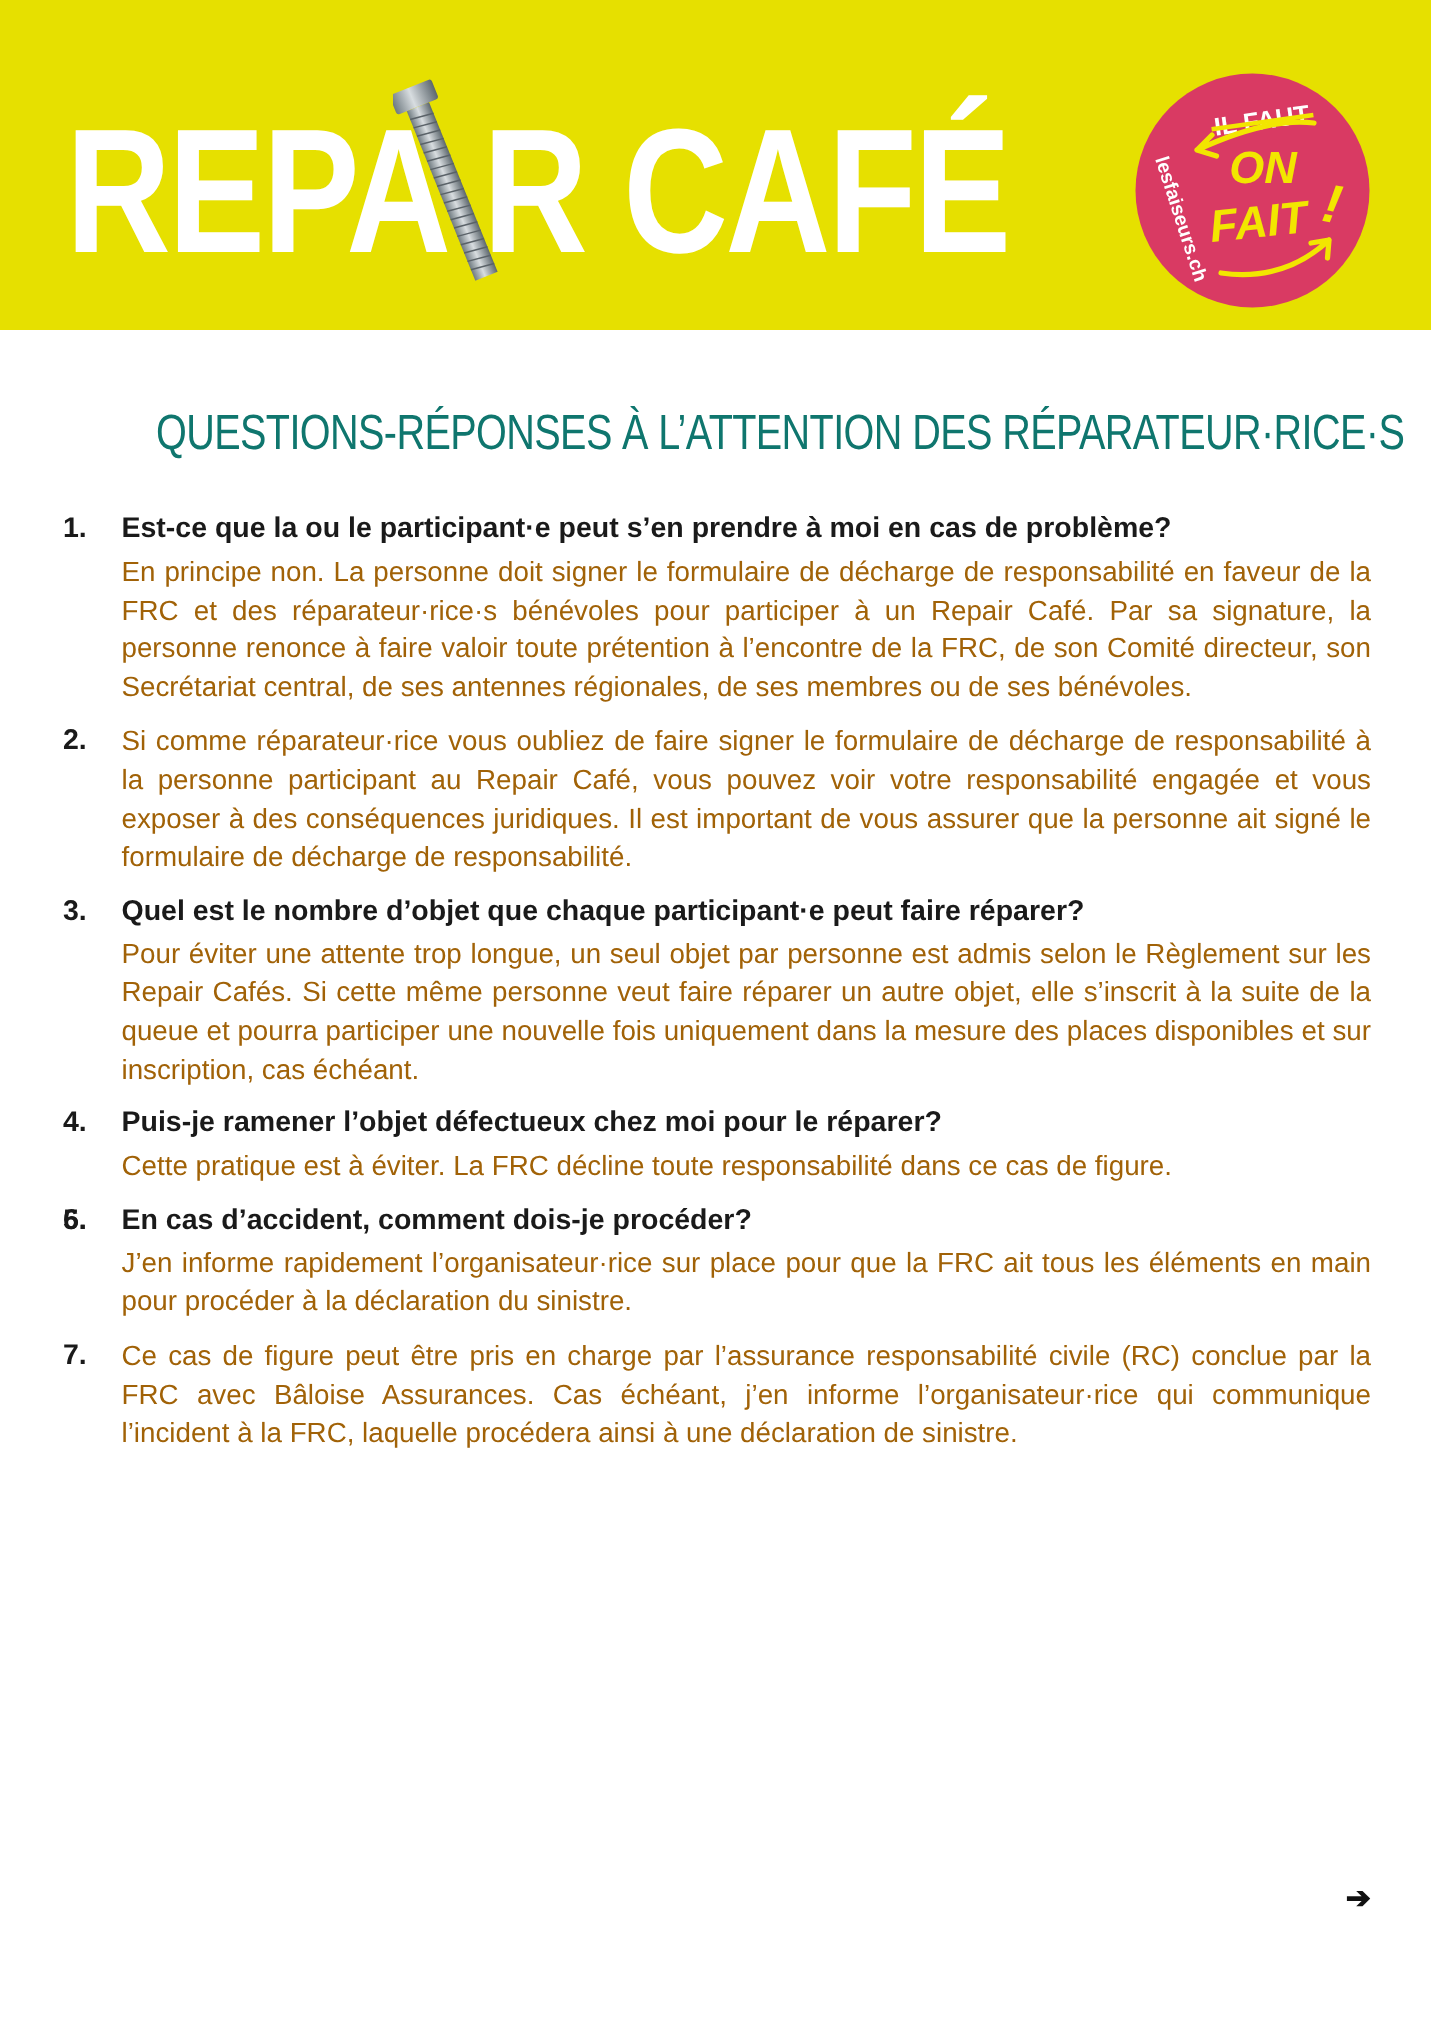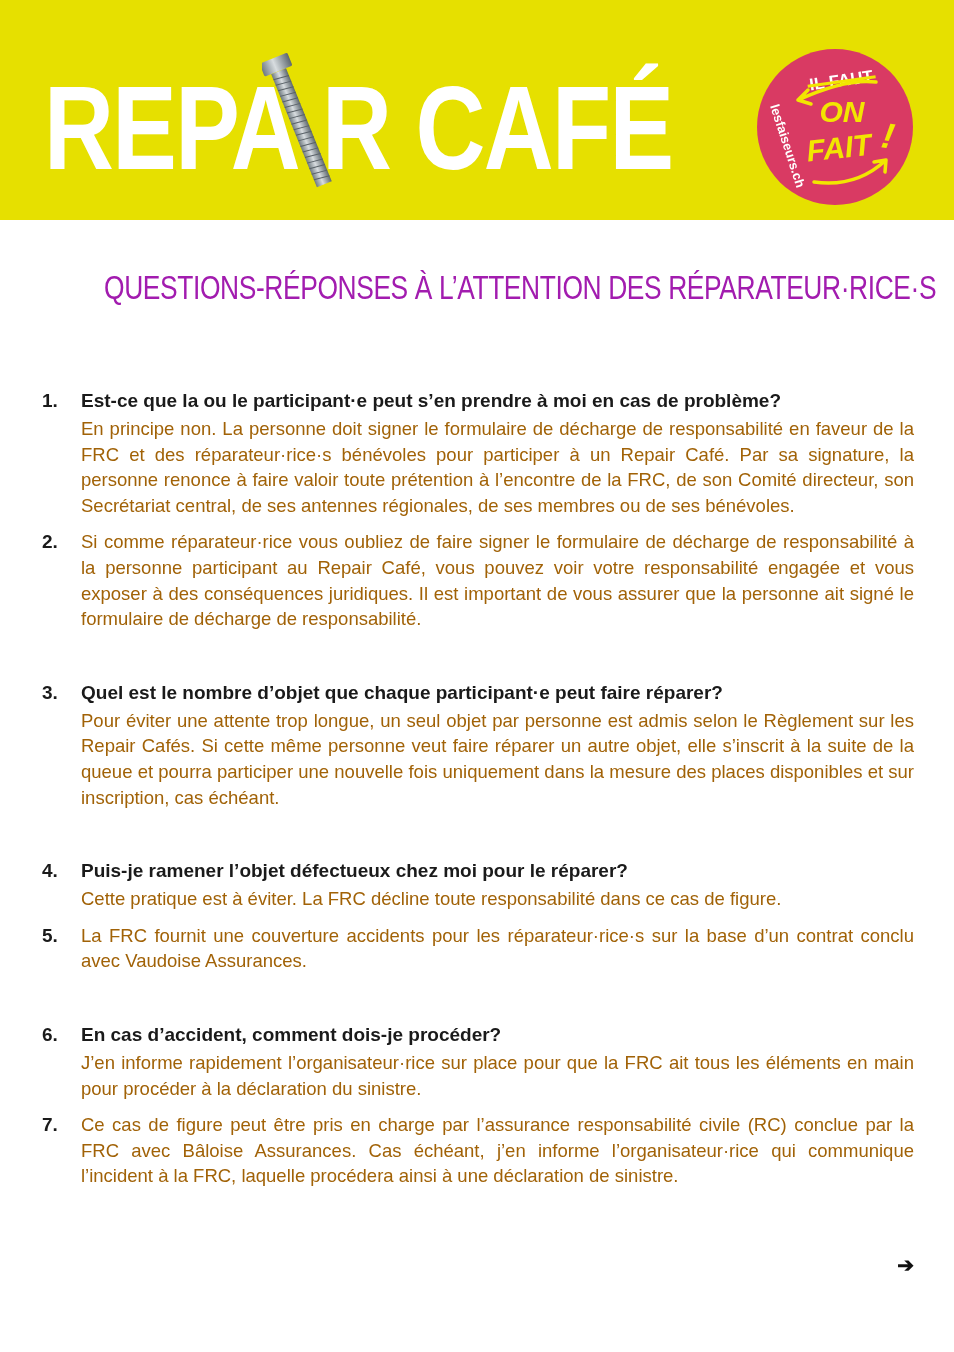--- a/index.html
+++ b/index.html
@@ -22,37 +22,37 @@
   .logo-right { left: 322px; }
   .bolt {
     position: absolute; left: 262px; top: 46px; width: 80px; height: 150px;
   }
   .badge {
     position: absolute; left: 756px; top: 48px; width: 158px; height: 158px;
   }
 
   .doc-title {
     position: absolute; left: 0; top: 268px; width: 954px; text-align: center;
-    color: #a21caf; font-size: 33px; line-height: 40px; font-weight: 400;
+    color: #0f766e; font-size: 33px; line-height: 40px; font-weight: 400;
     letter-spacing: -0.5px;
     font-family: "Liberation Sans Narrow", "Liberation Sans", sans-serif;
   }
   .doc-title span { display: inline-block; transform: scaleX(0.80); transform-origin: center; white-space: nowrap; }
 
   .faq {
     position: absolute; left: 42px; top: 340px; width: 872px;
   }
   .qa { position: relative; padding-left: 39px; margin-bottom: 11px; }
   .qa-num {
     position: absolute; left: 0; top: 0;
     font-weight: 700; font-size: 19px; line-height: 26px;
   }
   .qa-q {
     font-weight: 700; font-size: 19px; line-height: 26px;
-    text-align: justify; margin-bottom: 2px; margin-top: 48px;
+    text-align: justify; margin-bottom: 2px;
   }
   .qa-a {
     font-size: 18.5px; line-height: 25.6px; text-align: justify; color: #a16207;
   }
   .next-arrow {
     position: absolute; right: 40px; top: 1253px; font-size: 20px; font-weight: 700; color: #111;
   }
 </style>
 </head>
 <body>
@@ -125,21 +125,20 @@
     <div class="qa-q">Quel est le nombre d’objet que chaque participant·e peut faire réparer?</div>
     <div class="qa-a">Pour éviter une attente trop longue, un seul objet par personne est admis selon le Règlement sur les Repair Cafés. Si cette même personne veut faire réparer un autre objet, elle s’inscrit à la suite de la queue et pourra participer une nouvelle fois uniquement dans la mesure des places disponibles et sur inscription, cas échéant.</div>
   </div>
   <div class="qa">
     <div class="qa-num">4.</div>
     <div class="qa-q">Puis-je ramener l’objet défectueux chez moi pour le réparer?</div>
     <div class="qa-a">Cette pratique est à éviter. La FRC décline toute responsabilité dans ce cas de figure.</div>
   </div>
   <div class="qa">
     <div class="qa-num">5.</div>
-    <div class="qa-a">La FRC fournit une couverture accidents pour les réparateur·rice·s sur la base d’un contrat conclu avec Vaudoise Assurances.</div>
   </div>
   <div class="qa">
     <div class="qa-num">6.</div>
     <div class="qa-q">En cas d’accident, comment dois-je procéder?</div>
     <div class="qa-a">J’en informe rapidement l’organisateur·rice sur place pour que la FRC ait tous les éléments en main pour procéder à la déclaration du sinistre.</div>
   </div>
   <div class="qa">
     <div class="qa-num">7.</div>
     <div class="qa-a">Ce cas de figure peut être pris en charge par l’assurance responsabilité civile (RC) conclue par la FRC avec Bâloise Assurances. Cas échéant, j’en informe l’organisateur·rice qui communique l’incident à la FRC, laquelle procédera ainsi à une déclaration de sinistre.</div>
   </div>

